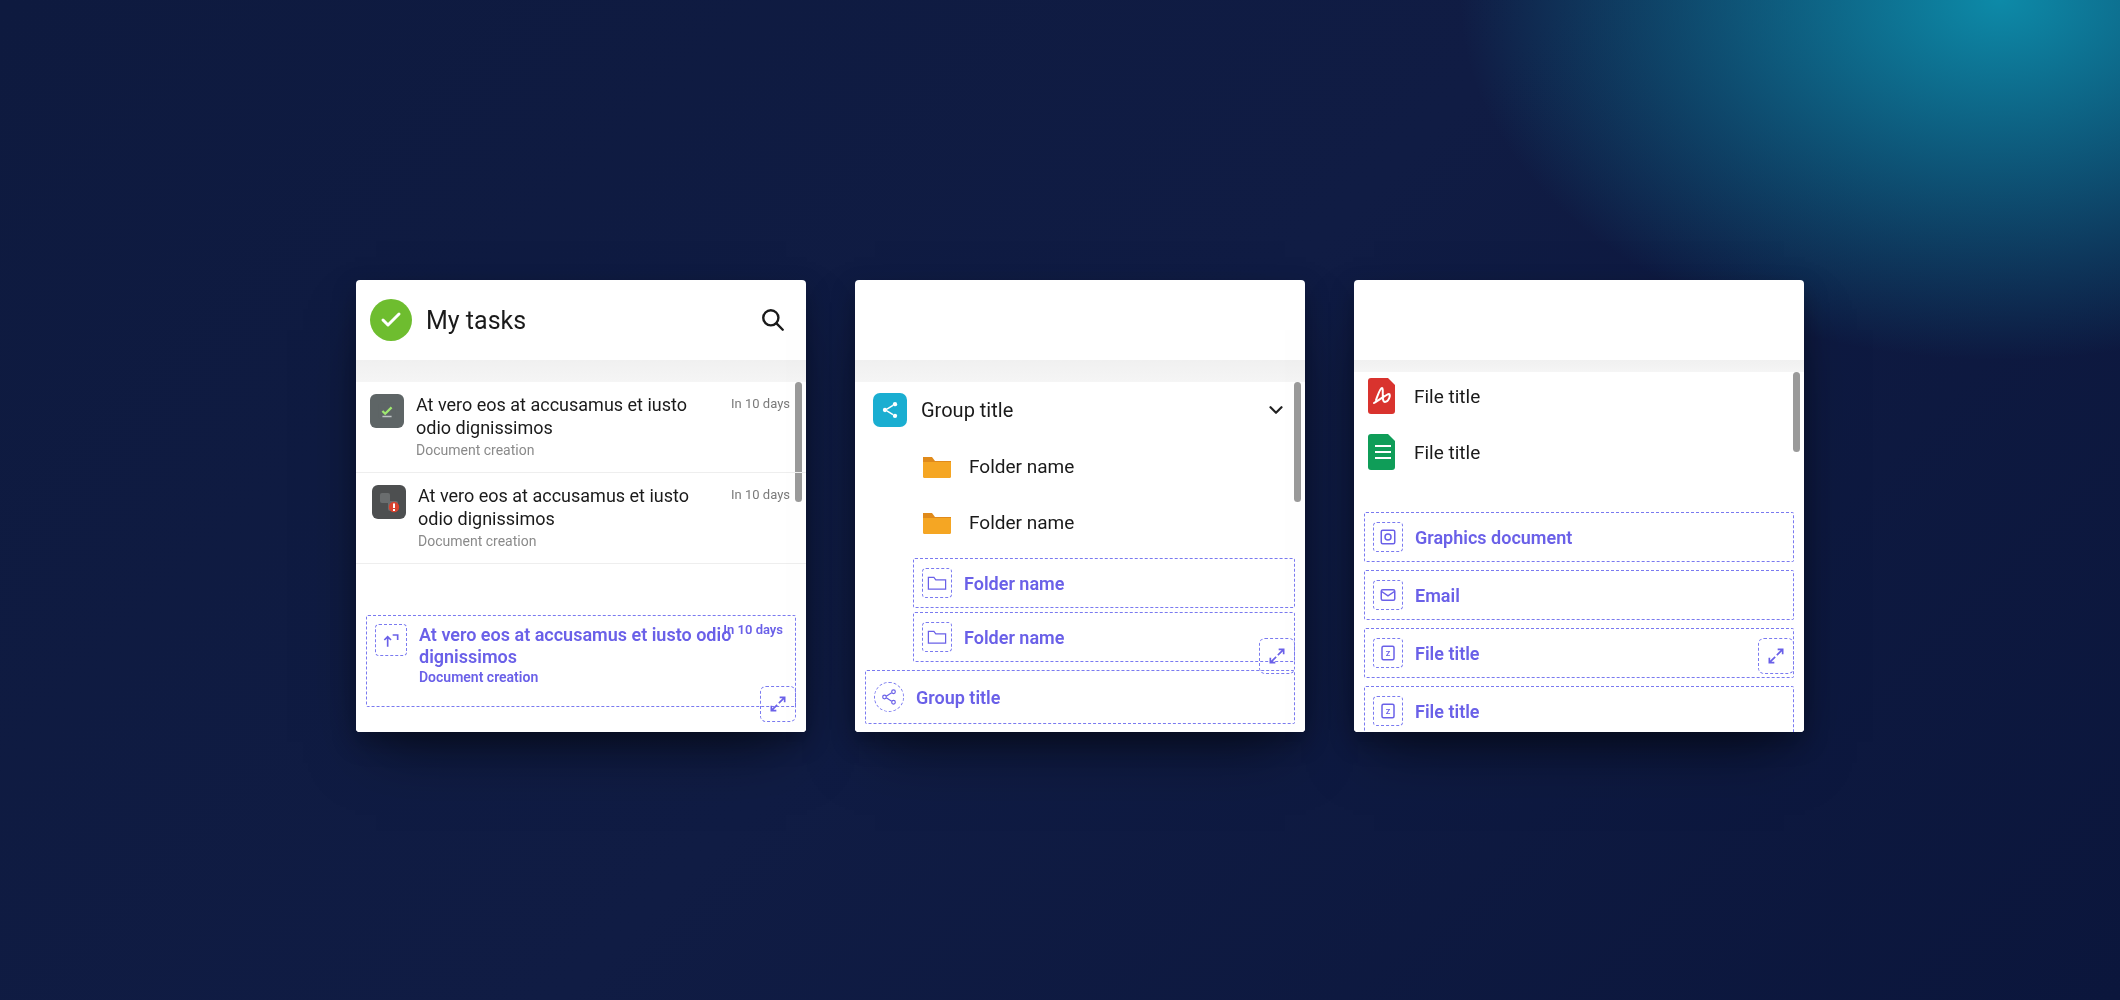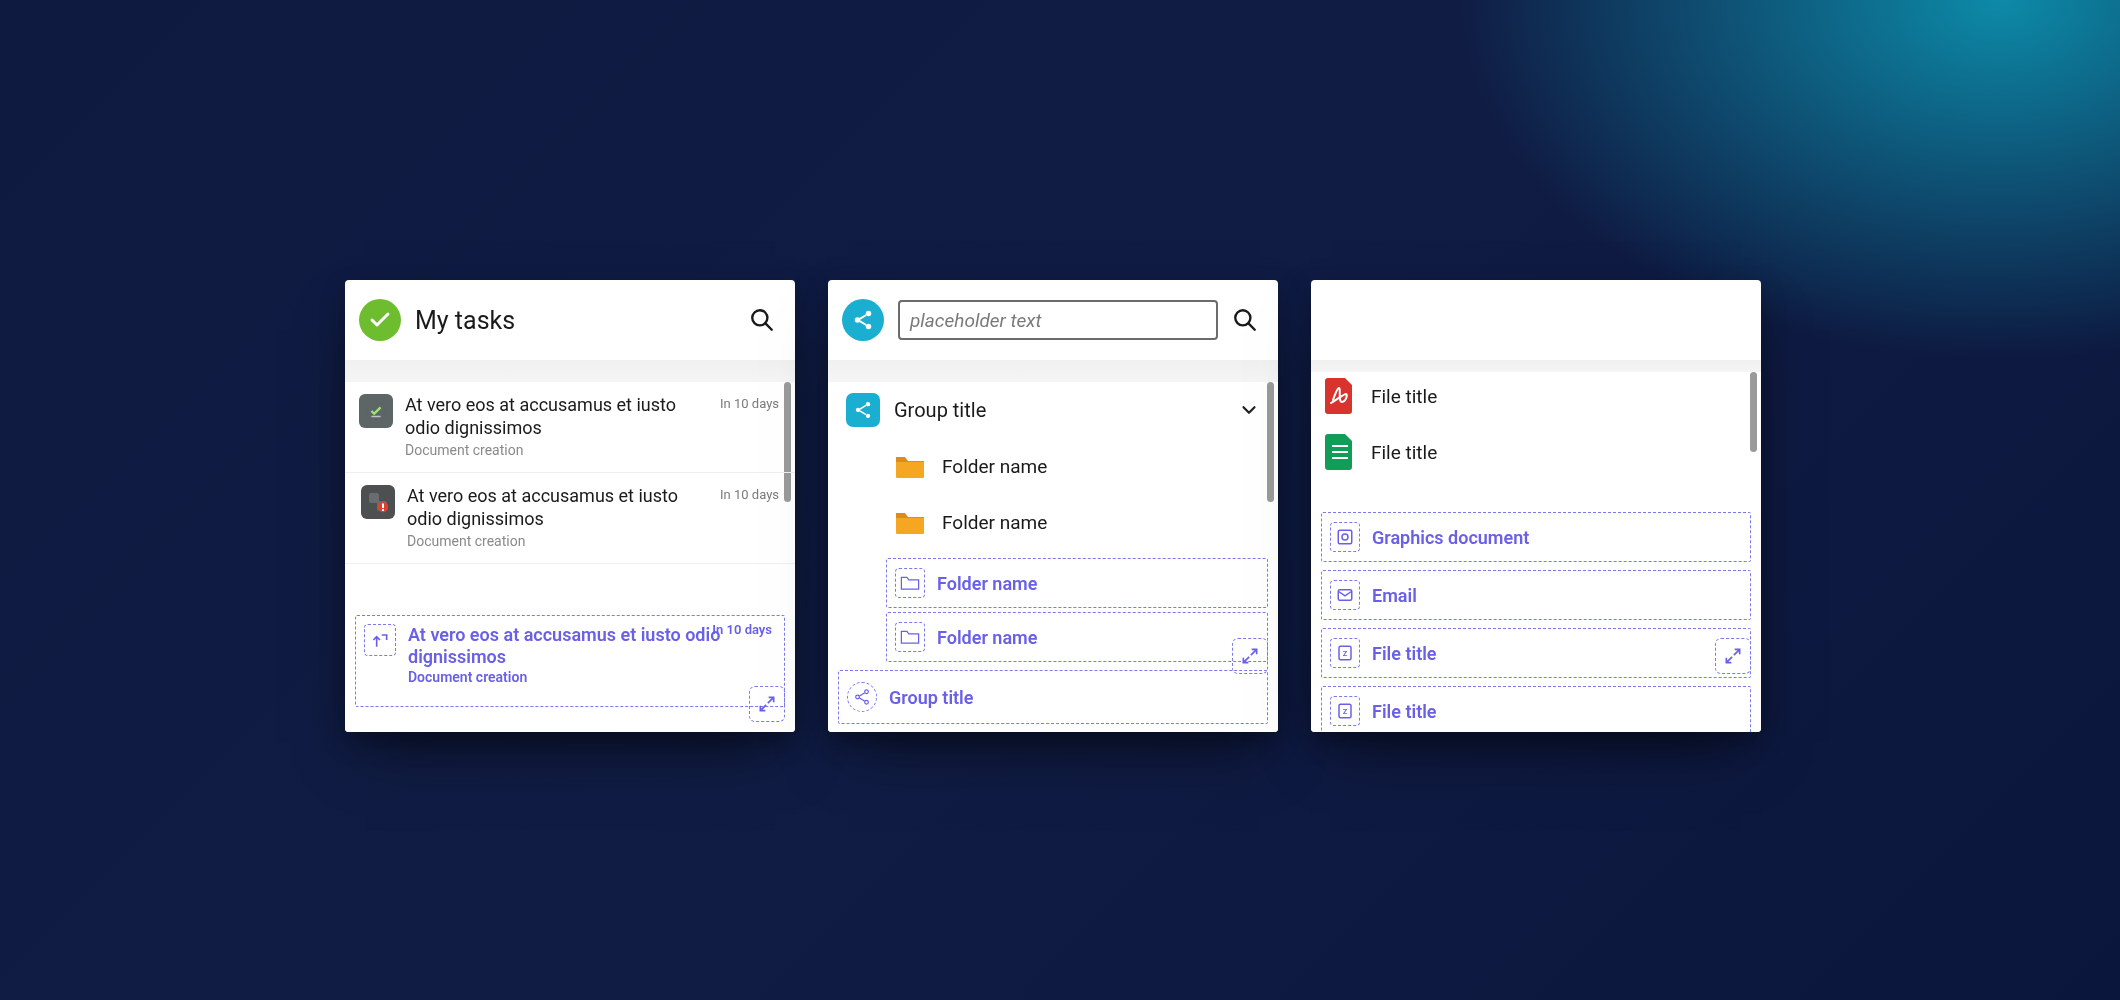--- a/index.html
+++ b/index.html
@@ -1,19 +1,19 @@
 <!DOCTYPE html>
 <html><head>
 <meta charset="utf-8">
 <style>
   html,body{margin:0;padding:0;width:2120px;height:1000px;overflow:hidden;font-family:-apple-system,BlinkMacSystemFont,"Segoe UI",Roboto,Arial,sans-serif;}
   .bg{position:absolute;inset:0;background:
       radial-gradient(1200px 800px at 2000px 0px,#0d8aa8 0%,rgba(13,138,168,0) 45%),
       linear-gradient(135deg,#0e1a3f 0%,#101c44 50%,#0b163c 100%);}
-  .stage{position:absolute;left:345px;top:280px;display:flex;gap:33px;justify-content:space-between;}
+  .stage{position:absolute;left:356px;top:280px;display:flex;gap:49px;justify-content:space-between;}
   .card{position:relative;width:450px;height:452px;background:#fff;border-radius:4px;box-shadow:0 30px 60px -20px rgba(0,0,0,.55),0 10px 25px rgba(0,0,0,.25);overflow:hidden;}
   
   .hdr{height:80px;display:flex;align-items:center;padding:0 20px 0 14px;gap:14px;border-bottom:1px solid #e9e9e9;}
   .hicon{width:42px;height:42px;border-radius:50%;display:flex;align-items:center;justify-content:center;flex:none;}
   .green{background:#6ebd2f;}
   .teal {background:#1aaed1;}
   .magenta{background:#d13a71;}
   .htitle{font-size:25px;color:#1a1a1a;flex:1;}
   .srch{width:26px;height:26px;flex:none;color:#1a1a1a;}
   .srchbox{flex:1;height:36px;border:2px solid #6b6b6b;border-radius:4px;display:flex;align-items:center;padding:0 10px;font-size:19px;color:#7a7a7a;font-style:italic;}
@@ -138,40 +138,20 @@
             <svg width="20" height="20" viewBox="0 0 24 24">
                 <path d="M4 14v6h6M20 10V4h-6M4 20l7-7M20 4l-7 7" stroke="#6a60e8" stroke-width="2" fill="none"></path>
               </svg>
           </div>
         </div>
       </div>
     </div>
   </div>
 
   <div class="card">
-    <div class="hdr">
-      <div class="hicon teal">
-        <svg width="22" height="22" viewBox="0 0 24 24">
-            <circle cx="6" cy="12" r="3" fill="#fff"></circle>
-            <circle cx="18" cy="5" r="3" fill="#fff"></circle>
-            <circle cx="18" cy="19" r="3" fill="#fff"></circle>
-            <line x1="8.5" y1="10.8" x2="15.5" y2="6.5" stroke="#fff" stroke-width="2"></line>
-            <line x1="8.5" y1="13.2" x2="15.5" y2="17.5" stroke="#fff" stroke-width="2"></line>
-          </svg>
-      </div>
-      <div class="srchbox">
-        <span>placeholder text</span>
-      </div>
-      <div class="srch">
-        <svg width="26" height="26" viewBox="0 0 24 24">
-            <circle cx="10" cy="10" r="7" stroke="#1a1a1a" stroke-width="2.2" fill="none"></circle>
-            <line x1="15.2" y1="15.2" x2="21" y2="21" stroke="#1a1a1a" stroke-width="2.2" stroke-linecap="round"></line>
-          </svg>
-      </div>
-    </div>
     <div class="body">
       <div class="greytop"></div>
       <div class="scrollbar"></div>
       <div class="list">
 
         <div class="group">
           <div class="gicon">
             <svg width="20" height="20" viewBox="0 0 24 24">
                 <circle cx="6" cy="12" r="2.6" fill="#fff"></circle>
                 <circle cx="18" cy="5" r="2.6" fill="#fff"></circle>

